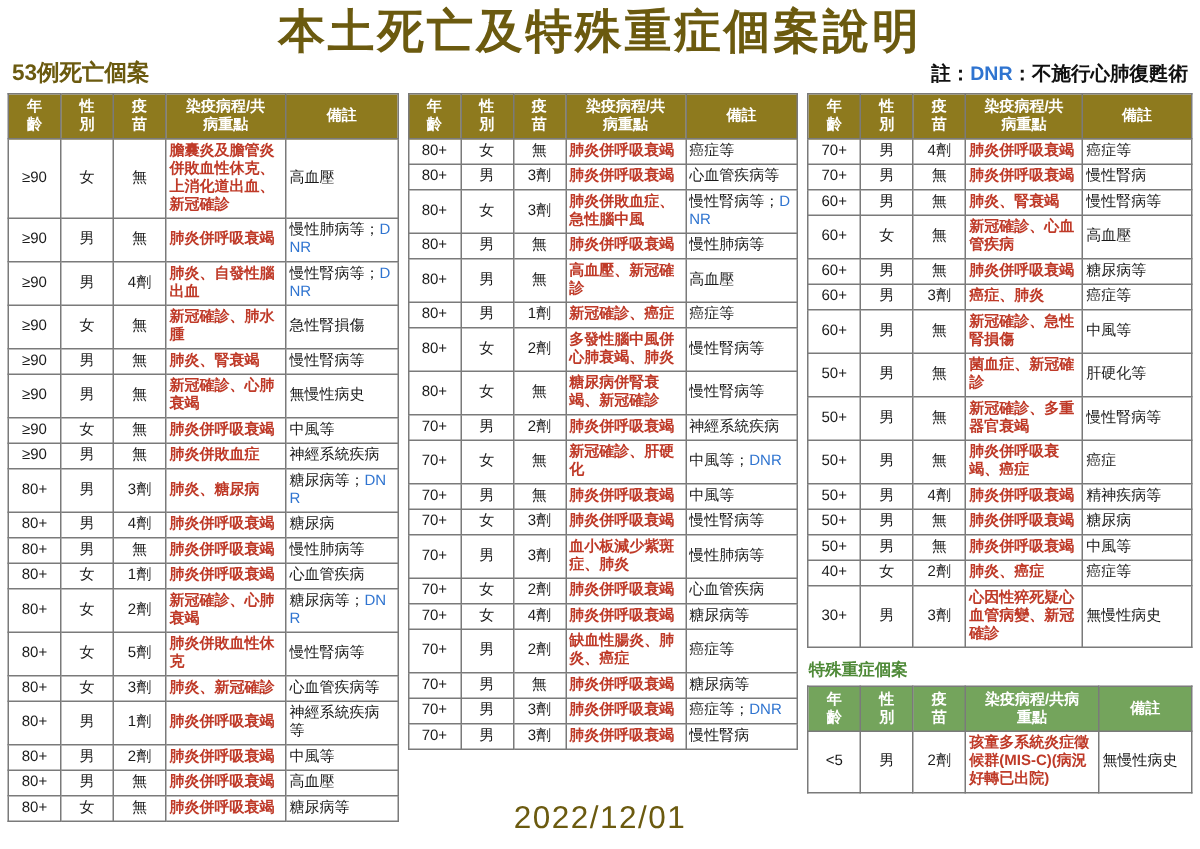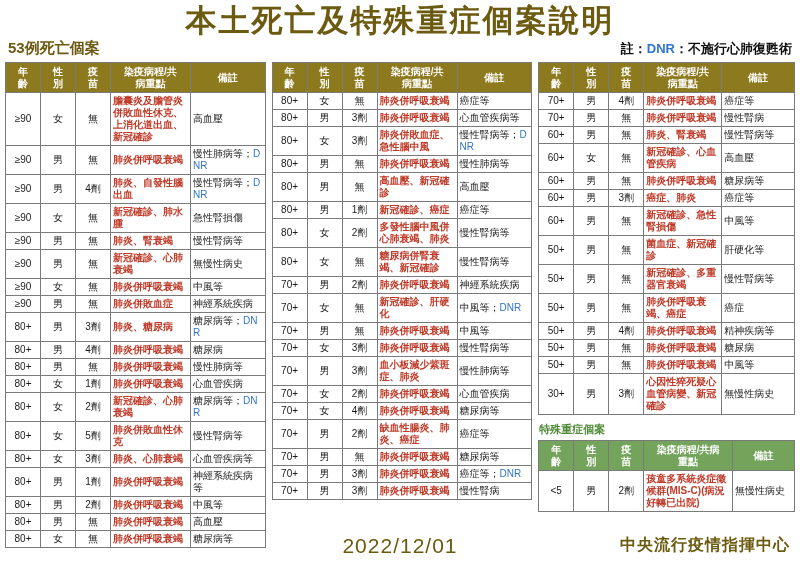--- a/index.html
+++ b/index.html
@@ -169,21 +169,21 @@
             <td class="c">80+</td>
             <td class="c">女</td>
             <td class="c">5劑</td>
             <td class="course">肺炎併敗血性休克</td>
             <td>慢性腎病等</td>
           </tr>
           <tr>
             <td class="c">80+</td>
             <td class="c">女</td>
             <td class="c">3劑</td>
-            <td class="course">肺炎、心肺衰竭</td>
+            <td class="course">肺炎、新冠確診</td>
             <td>心血管疾病等</td>
           </tr>
           <tr>
             <td class="c">80+</td>
             <td class="c">男</td>
             <td class="c">1劑</td>
             <td class="course">肺炎併呼吸衰竭</td>
             <td>神經系統疾病等</td>
           </tr>
           <tr>
@@ -466,20 +466,27 @@
               <td>糖尿病</td>
             </tr>
             <tr>
               <td class="c">50+</td>
               <td class="c">男</td>
               <td class="c">無</td>
               <td class="course">肺炎併呼吸衰竭</td>
               <td>中風等</td>
             </tr>
             <tr>
+              <td class="c">40+</td>
+              <td class="c">女</td>
+              <td class="c">2劑</td>
+              <td class="course">肺炎、癌症</td>
+              <td>癌症等</td>
+            </tr>
+            <tr>
               <td class="c">30+</td>
               <td class="c">男</td>
               <td class="c">3劑</td>
               <td class="course">心因性猝死疑心血管病變、新冠確診</td>
               <td>無慢性病史</td>
             </tr>
           </tbody>
         </table>
       <div class="severe-heading">特殊重症個案</div>
       <table class="t green">
@@ -506,14 +513,13 @@
               <td class="c">2劑</td>
               <td class="course">孩童多系統炎症徵候群(MIS-C)(病況好轉已出院)</td>
               <td>無慢性病史</td>
             </tr>
           </tbody>
         </table>
     </div>
   </div>
 
   <div class="date">2022/12/01</div>
-  <div class="agency">中央流行疫情指揮中心</div>
 </div>
 
 </body></html>

